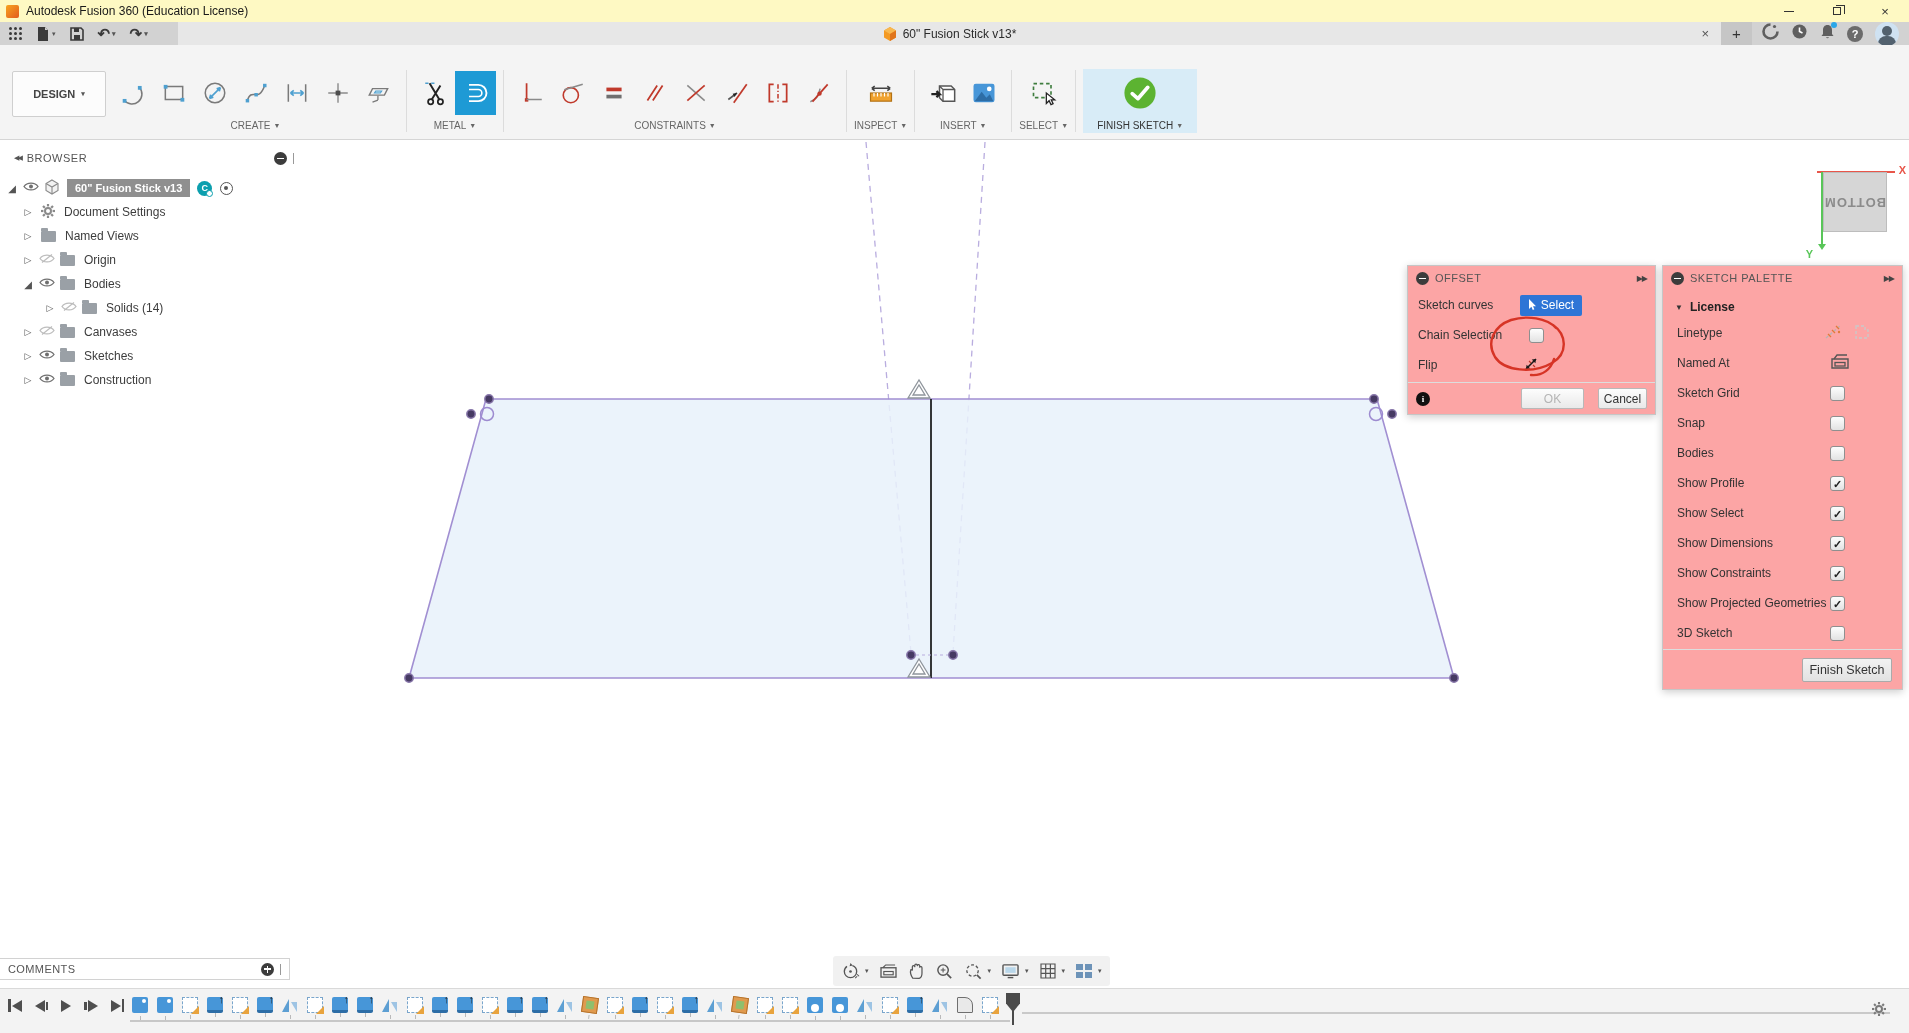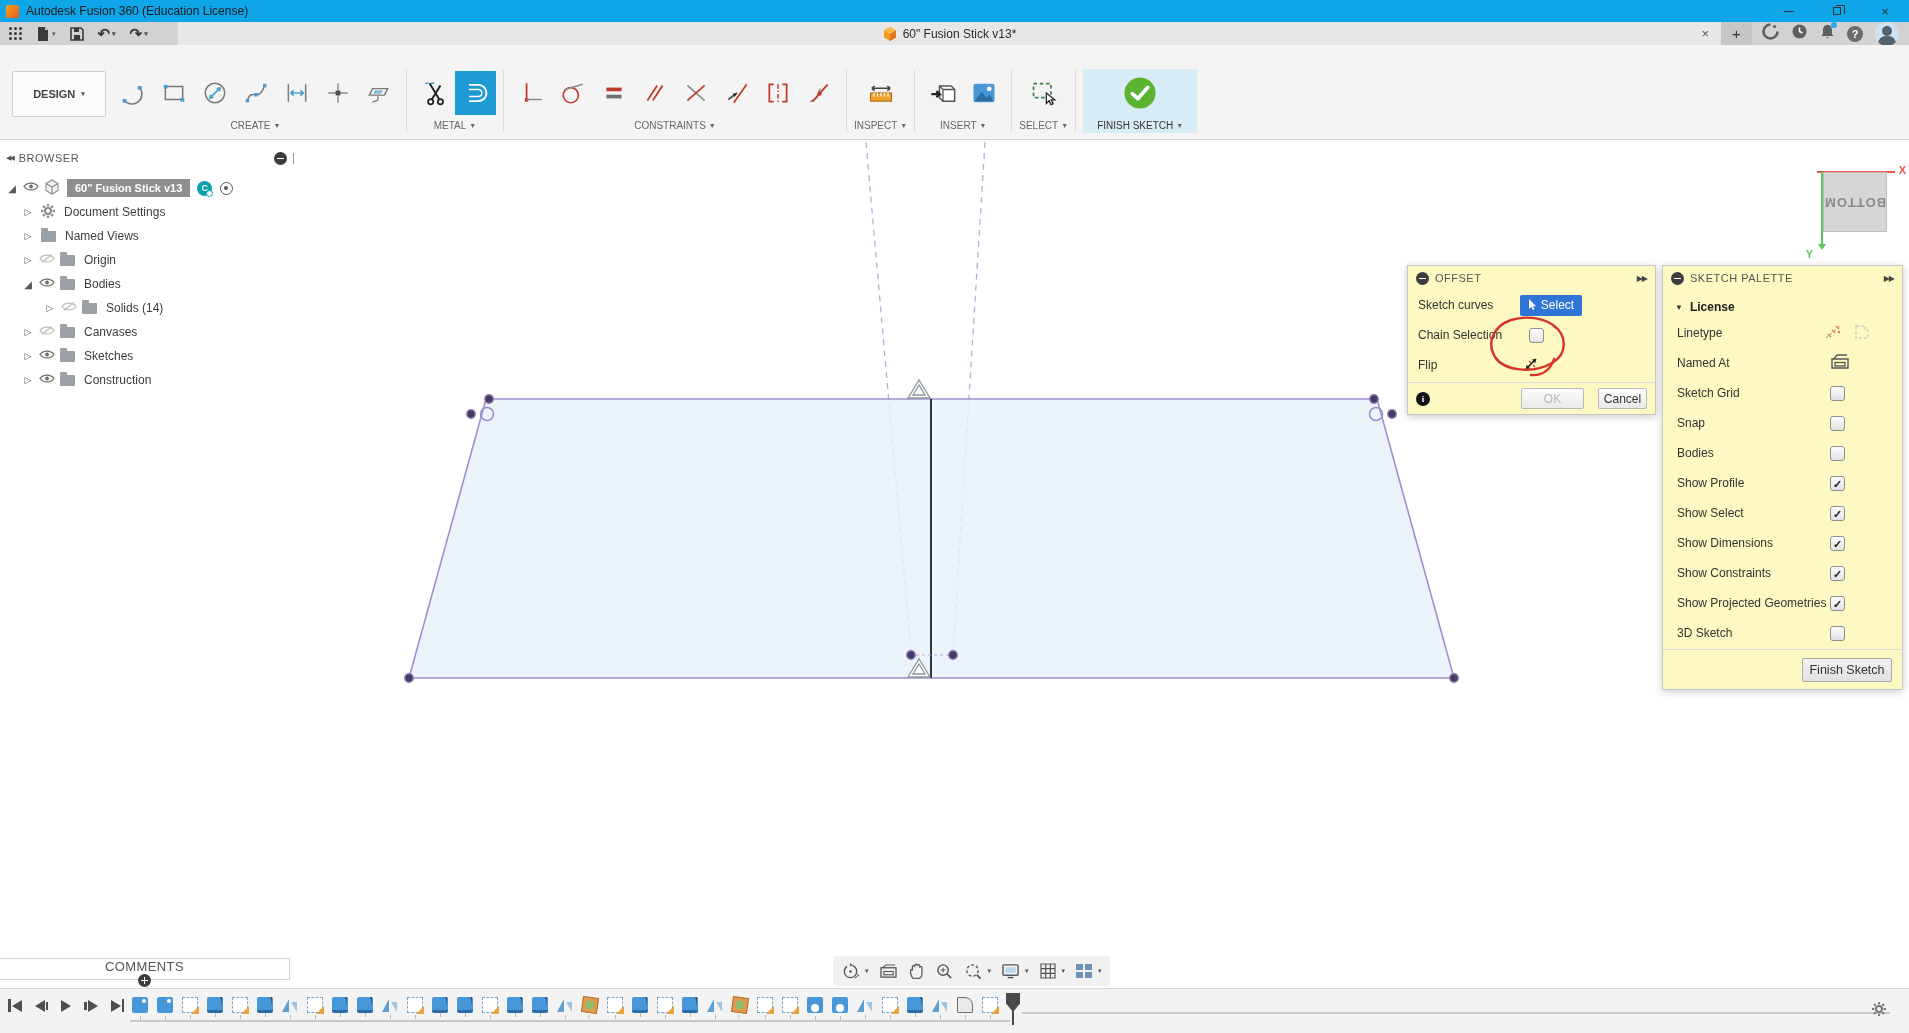--- a/index.html
+++ b/index.html
@@ -1,18 +1,18 @@
 <!DOCTYPE html>
 <html><head>
 <meta charset="utf-8">
 <style>
   *{box-sizing:border-box;margin:0;padding:0;font-family:"Liberation Sans",sans-serif;}
   html,body{width:1909px;height:1033px;overflow:hidden;background:#fff;}
   
-  .titlebar{position:relative;height:22px;background:#0ea5e9;display:flex;align-items:center;}
+  .titlebar{position:relative;height:22px;background:#fef9c3;display:flex;align-items:center;}
   .fusion-logo{width:13px;height:13px;margin:0 7px 0 6px;border-radius:2px;background:linear-gradient(135deg,#f7a420,#e35a1e);}
   .titlebar .ttl{font-size:12px;color:#1a1a1a;}
   .winbtns{position:absolute;right:0;top:0;height:22px;display:flex;}
   .winbtn{width:48px;height:22px;display:flex;align-items:center;justify-content:center;color:#333;font-size:13px;}
   .mini-bar{width:10px;height:1px;background:#333;}
   .restore-sq{width:8px;height:8px;border:1px solid #333;position:relative;}
   .restore-sq::before{content:'';position:absolute;left:2px;top:-3px;width:8px;height:8px;border:1px solid #333;border-bottom:none;border-left:none;}
   
   .tabstrip{position:relative;height:23px;background:#d2d2d2;display:flex;align-items:stretch;}
   .qat{width:178px;display:flex;align-items:center;background:#d2d2d2;padding-left:4px;gap:4px;}
@@ -44,21 +44,21 @@
   .tile.active{background:#1e9ad5;}
   .glabel{height:16px;display:flex;align-items:center;gap:3px;font-size:10px;color:#666;}
   .gcaret{font-size:7px;color:#666;}
   .rdiv{width:1px;height:62px;background:#dcdcdc;margin:0 7px;}
   .finishgroup{background:#d8ecf7;padding:0 14px;}
   
   .canvas{position:relative;height:848px;background:#fff;overflow:hidden;}
   .sketchsvg,.overlaysvg{position:absolute;left:0;top:0;}
   
   .browser{position:absolute;left:0;top:8px;width:300px;}
-  .phead{height:20px;display:flex;align-items:center;font-size:11px;color:#555;letter-spacing:.5px;padding:0 6px;background:rgba(255,255,255,.92);}
+  .phead{height:20px;display:flex;align-items:center;font-size:11px;color:#555;letter-spacing:.5px;padding:0 6px;background:rgba(255,255,255,.92);margin-left:8px;}
   .phead .sp{flex:1;}
   .collapse2{font-size:7px;color:#555;letter-spacing:-2px;margin-right:6px;}
   .circminus{width:13px;height:13px;border-radius:50%;background:#3c3c3c;position:relative;flex:none;}
   .circminus::before{content:'';position:absolute;left:3px;top:6px;width:7px;height:1.5px;background:#fff;}
   .circplus{width:13px;height:13px;border-radius:50%;background:#3c3c3c;position:relative;flex:none;}
   .circplus::before{content:'';position:absolute;left:3px;top:5.7px;width:7px;height:1.6px;background:#fff;}
   .circplus::after{content:'';position:absolute;left:5.7px;top:3px;width:1.6px;height:7px;background:#fff;}
   .grip{display:flex;gap:2px;margin-left:6px;}
   .grip i{width:1px;height:11px;background:#999;}
   .tree{margin-top:8px;}
@@ -75,21 +75,21 @@
   .targetic::before{content:'';position:absolute;left:3px;top:3px;width:4px;height:4px;border-radius:50%;background:#555;}
   
   .vcube{position:absolute;right:22px;top:32px;width:64px;height:60px;background:#d6d6d6;border:1px solid #bdbdbd;display:flex;align-items:center;justify-content:center;}
   .vcube span{transform:rotate(180deg);font-size:13px;font-weight:bold;color:#8b8b8b;letter-spacing:1px;}
   .axisx{position:absolute;right:14px;top:31px;width:78px;height:2px;background:#e8564a;}
   .axisxlbl{position:absolute;right:3px;top:24px;color:#e8564a;font-size:11px;font-weight:bold;}
   .axisy{position:absolute;right:86px;top:32px;width:2px;height:72px;background:#59c659;}
   .axisyarr{position:absolute;right:83px;top:104px;width:0;height:0;border-left:4px solid transparent;border-right:4px solid transparent;border-top:6px solid #59c659;}
   .axisylbl{position:absolute;right:96px;top:108px;color:#59c659;font-size:11px;font-weight:bold;}
   
-  .dlg{position:absolute;background:#fef9c3;border:1px solid #c6c6c6;box-shadow:0 2px 8px rgba(0,0,0,.2);}
+  .dlg{position:absolute;background:#fca5a5;border:1px solid #c6c6c6;box-shadow:0 2px 8px rgba(0,0,0,.2);}
   .dhead{height:24px;display:flex;align-items:center;padding:0 8px;gap:6px;font-size:11px;color:#555;letter-spacing:.5px;}
   .dchev{margin-left:auto;font-size:8px;color:#444;letter-spacing:-1px;}
   .offset{left:1407px;top:125px;width:249px;height:150px;}
   .orow{height:30px;display:flex;align-items:center;padding-left:10px;font-size:12px;color:#333;}
   .olabel{width:92px;flex:none;}
   .selbtn{height:21px;width:62px;background:#2e75d6;border-radius:2px;color:#fff;font-size:12px;display:flex;align-items:center;justify-content:center;gap:4px;margin-left:10px;}
   .cb{width:15px;height:15px;border:1px solid #8f8f8f;border-radius:3px;background:linear-gradient(#fefefe,#e2e2e2);font-size:11px;font-weight:bold;color:#222;text-align:center;line-height:14px;flex:none;}
   .ofoot{position:absolute;left:0;right:0;bottom:0;height:32px;border-top:1px solid #ddd;display:flex;align-items:center;padding:0 8px;gap:7px;}
   .infoic{width:14px;height:14px;border-radius:50%;background:#111;color:#fff;font-size:9px;font-weight:bold;font-family:"Liberation Serif",serif;display:flex;align-items:center;justify-content:center;}
   .btn{height:21px;border:1px solid #b8b8b8;border-radius:2px;background:linear-gradient(#fdfdfd,#e9e9e9);font-size:12px;display:flex;align-items:center;justify-content:center;}
@@ -99,21 +99,21 @@
   .palette{left:1662px;top:125px;width:241px;height:425px;}
   .psec{display:flex;align-items:center;gap:7px;padding:10px 0 2px 12px;font-size:12px;font-weight:bold;color:#222;}
   .psec .tri{font-size:8px;color:#333;}
   .prows{position:absolute;left:0;top:52px;right:0;}
   .prow{height:30px;display:flex;align-items:center;padding-left:14px;font-size:12px;color:#333;}
   .prow .ctrl{position:absolute;left:167px;display:flex;align-items:center;gap:9px;}
   .prow{position:relative;}
   .pfoot{position:absolute;left:0;right:0;bottom:0;height:40px;border-top:1px solid #ddd;display:flex;align-items:center;justify-content:flex-end;padding-right:10px;}
   .finishbtn{width:90px;height:24px;border:1px solid #aaa;border-radius:2px;background:linear-gradient(#f2f2f2,#e2e2e2);font-size:12.5px;color:#333;display:flex;align-items:center;justify-content:center;}
   
-  .comments{position:absolute;left:0;top:818px;width:290px;height:22px;background:#fff;border:1px solid #d2d2d2;border-left:none;display:flex;align-items:center;padding:0 8px;font-size:13px;color:#555;letter-spacing:.4px;flex-direction:column;}
+  .comments{position:absolute;left:0;top:818px;width:290px;height:22px;background:#fff;border:1px solid #d2d2d2;border-left:none;display:flex;align-items:center;padding:0 8px;font-size:11px;color:#555;letter-spacing:.4px;}
   .comments .sp{flex:1;}
   .navbar{position:absolute;left:833px;top:816px;height:30px;background:#f1f1f1;border-radius:3px;display:flex;align-items:center;padding:0 8px;gap:10px;}
   .navic{display:flex;align-items:center;gap:3px;color:#555;}
   
   .timeline{position:relative;height:45px;background:#f3f3f3;border-top:1px solid #d9d9d9;}
   .playback{position:absolute;left:8px;top:10px;display:flex;gap:13px;align-items:center;}
   .pb{display:flex;align-items:center;gap:1px;}
   .pbar{width:2.5px;height:13px;background:#4f4f4f;}
   .sbar{width:2.5px;height:8px;background:#4f4f4f;}
   .triL{width:0;height:0;border-top:6.5px solid transparent;border-bottom:6.5px solid transparent;border-right:10px solid #4f4f4f;}

